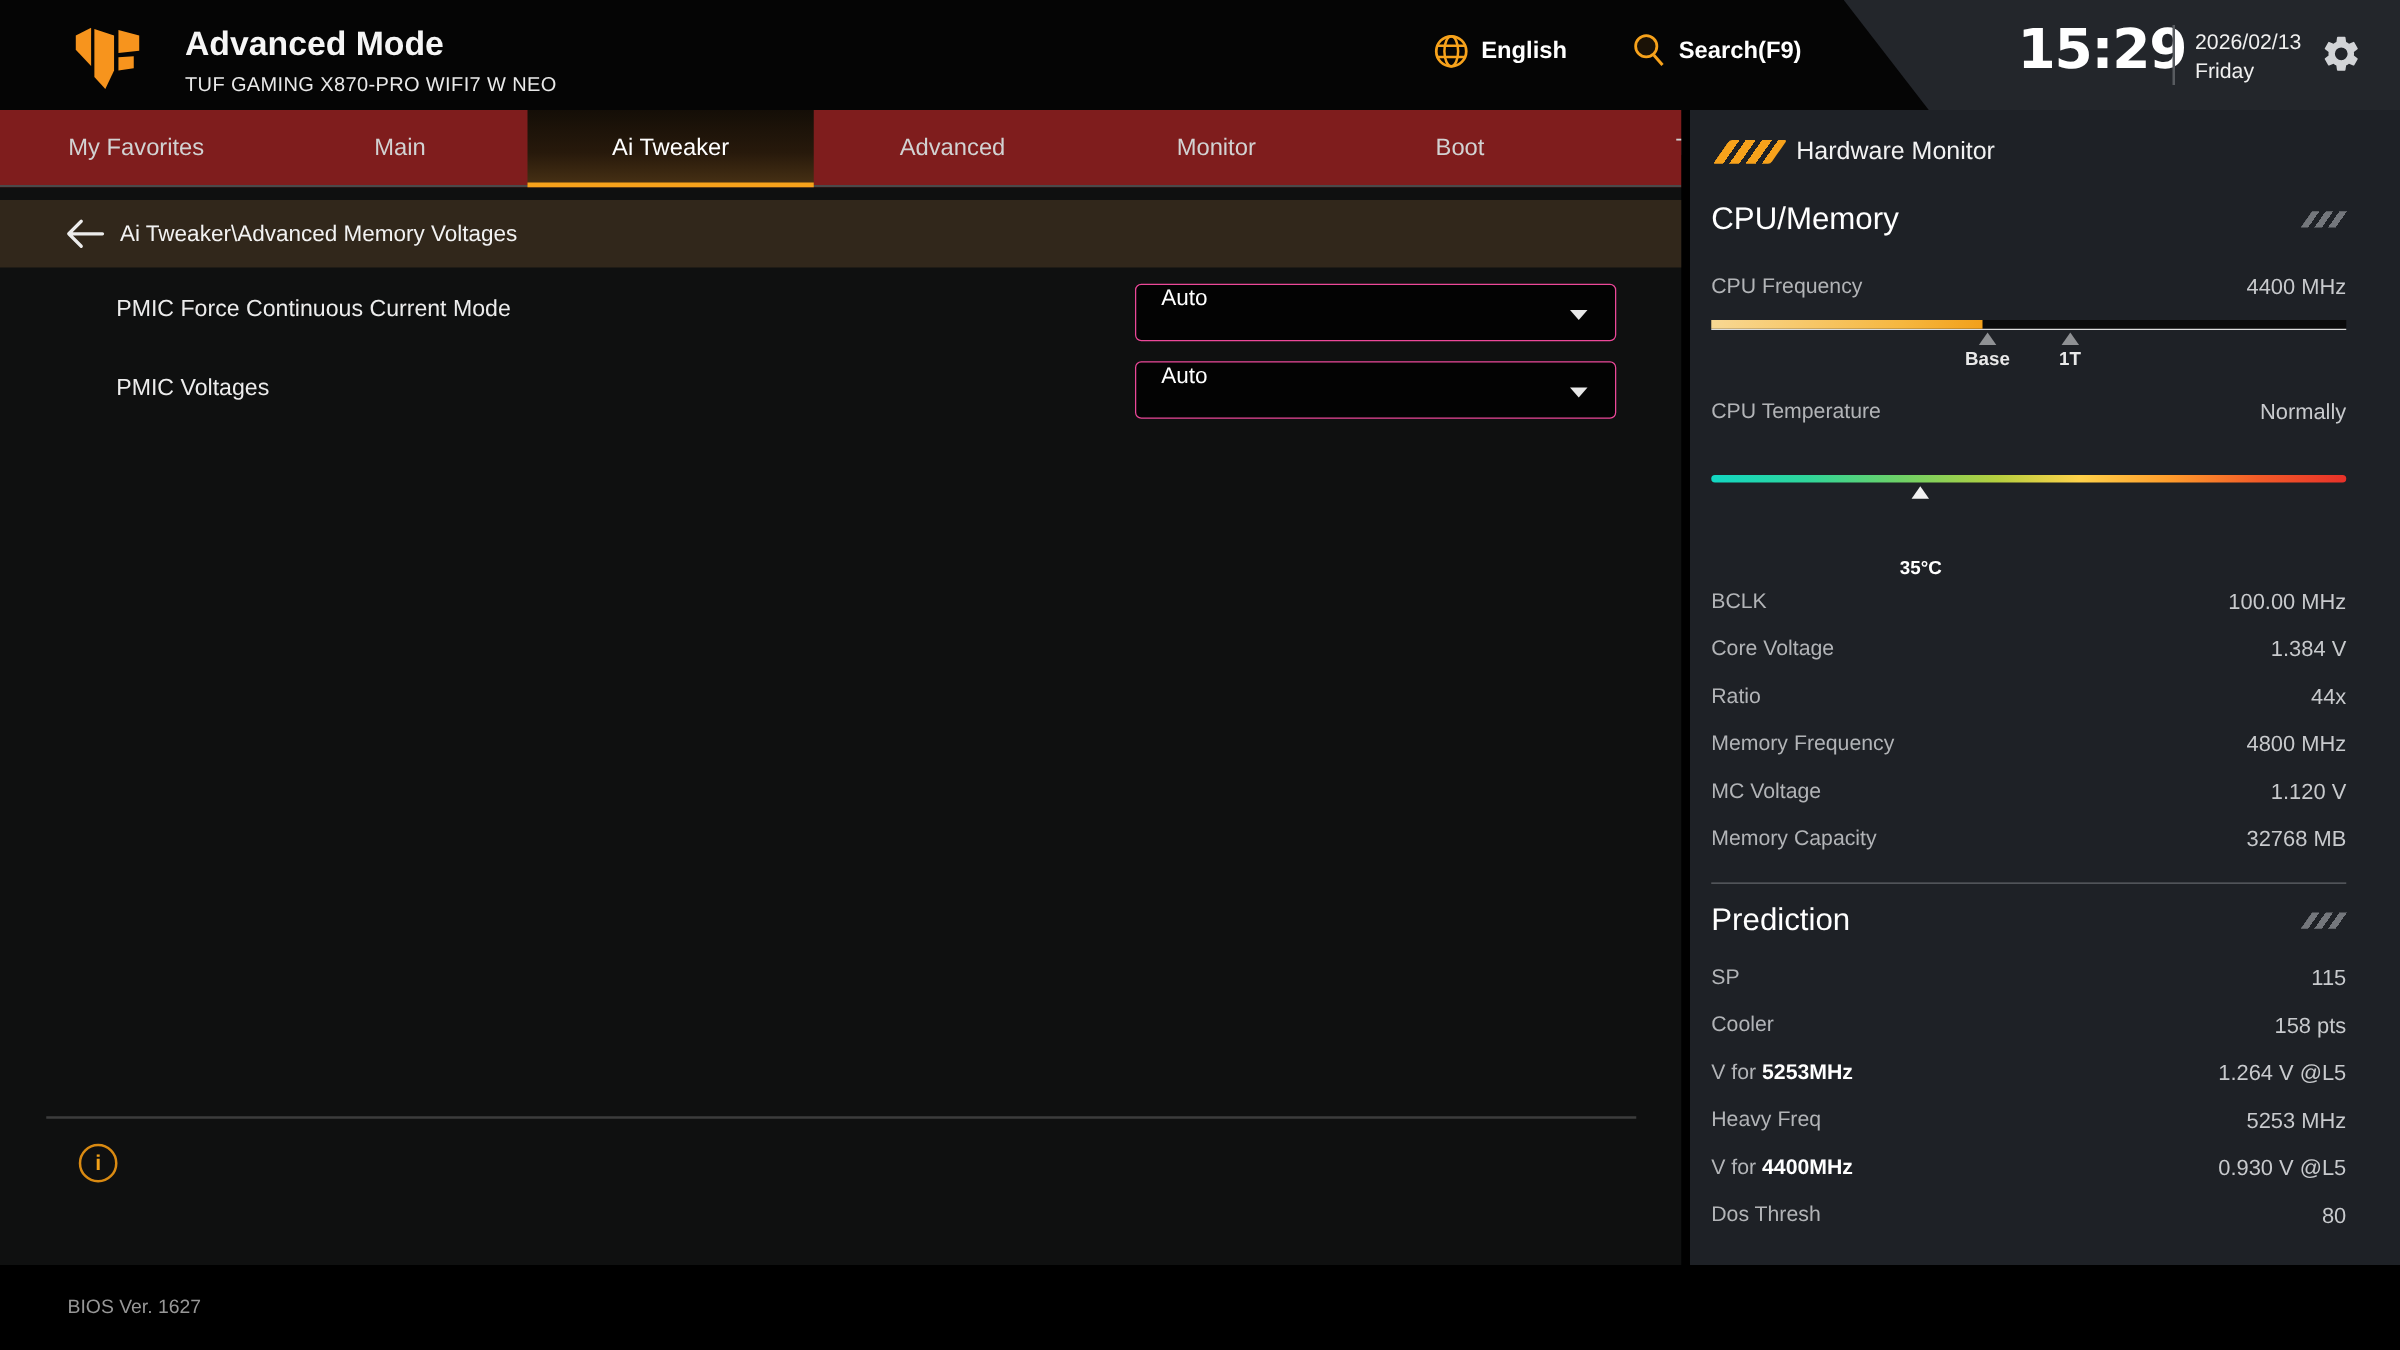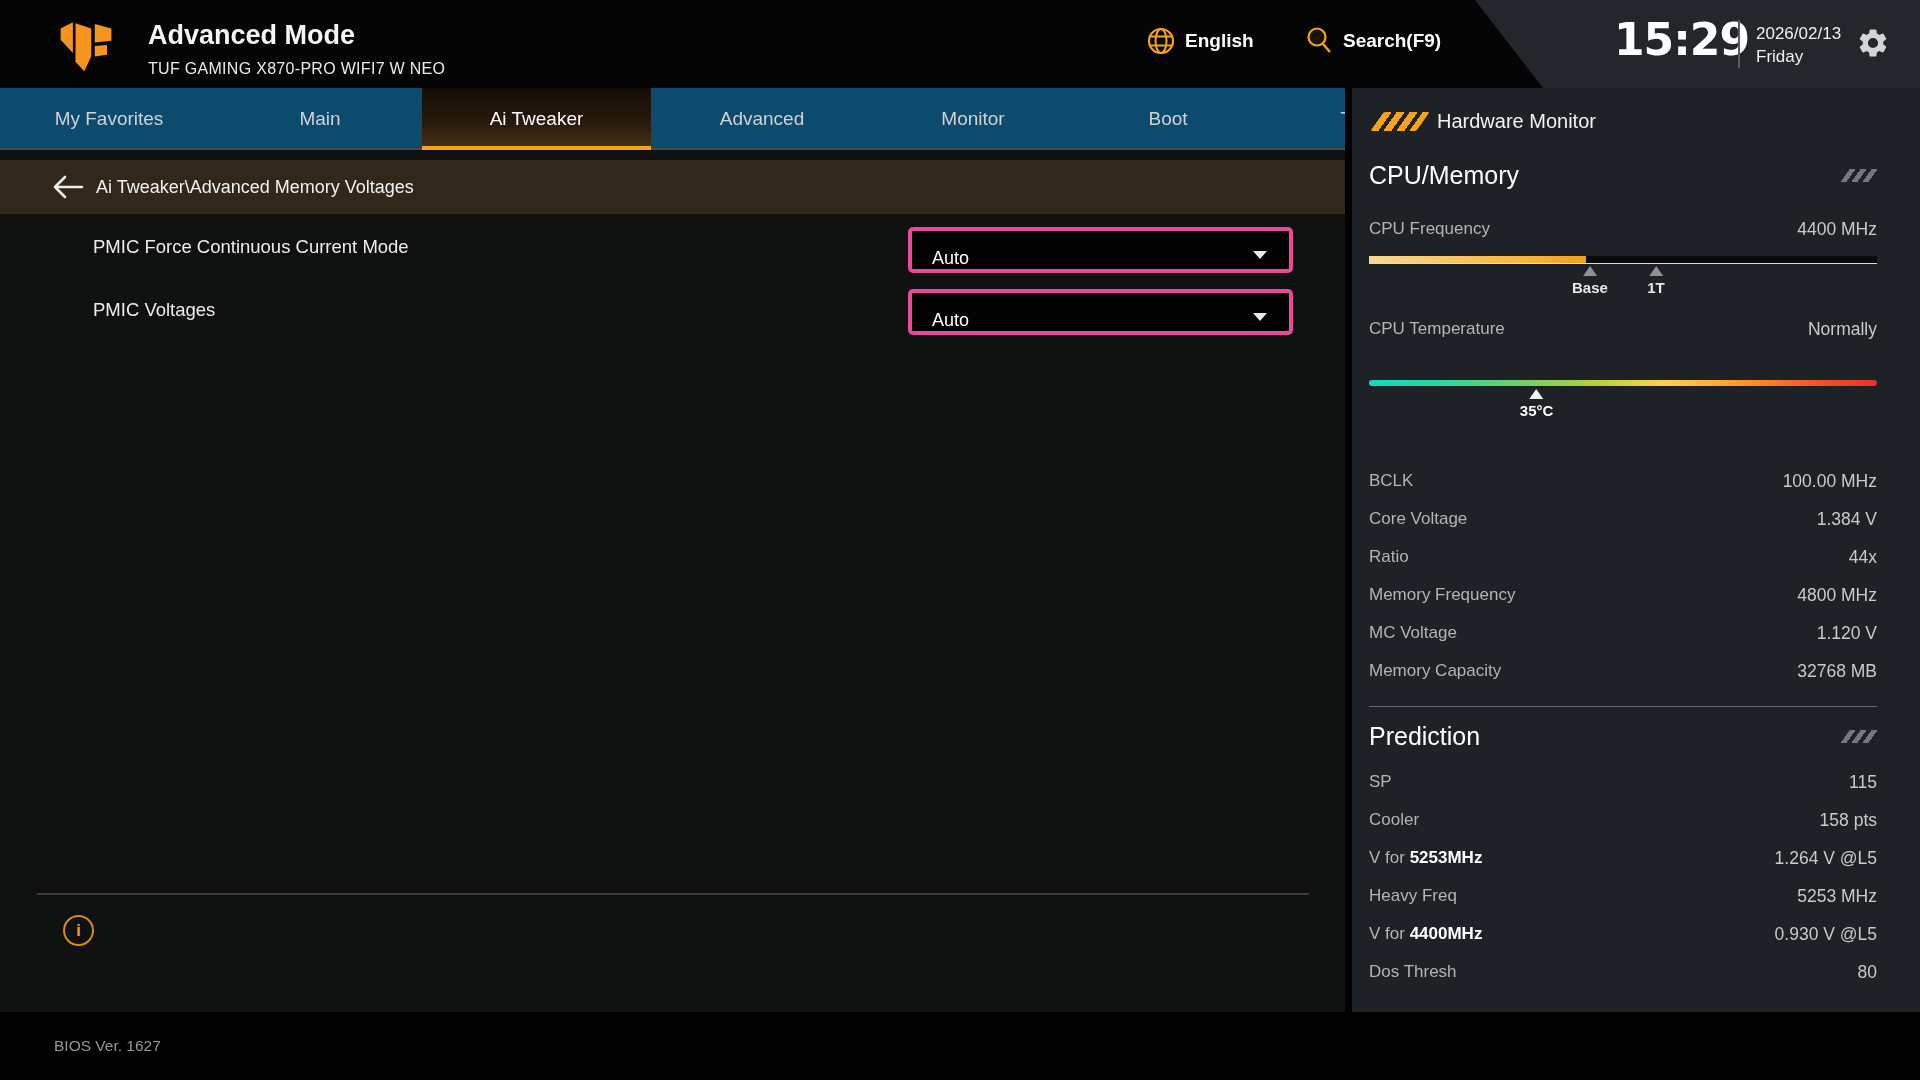--- a/index.html
+++ b/index.html
@@ -18,36 +18,36 @@
   .lang-btn span { color:#fff; font-size:19px; font-weight:600; }
   .search-btn { position:absolute; left:1305px; top:26px; display:flex; align-items:center; gap:10px; cursor:pointer; }
   .search-btn span { color:#fff; font-size:19px; font-weight:600; }
   .time { position:absolute; left:1614px; top:14px; width:112px; text-align:center; font-family:"DejaVu Sans", sans-serif;
     font-size:44px; font-weight:bold; color:#fff; letter-spacing:-1px; }
   .clock-div { position:absolute; left:1738px; top:20px; width:2px; height:48px; background:#585b60; }
   .date-block { position:absolute; left:1756px; top:22px; color:#f0f0f0; font-size:17px; line-height:23px; }
   .gear { position:absolute; left:1856px; top:26px; width:34px; height:34px; cursor:pointer; }
 
   
-  .nav { position:absolute; left:0; top:88px; width:1345px; height:62px; background:#0c4a6e; display:flex; overflow:hidden; }
+  .nav { position:absolute; left:0; top:88px; width:1345px; height:62px; background:#7f1d1d; display:flex; overflow:hidden; }
   .nav::after { content:""; position:absolute; left:0; bottom:0; width:100%; height:2px; background:#4a4a4a; }
   .tab { position:relative; height:62px; display:flex; align-items:center; justify-content:center;
     color:#d2d2d2; font-size:19px; cursor:pointer; flex:0 0 auto; }
   .tab.active { color:#fff; background:linear-gradient(180deg,#140e07 0%,#27190b 55%,#4a3315 100%); }
   .tab.active::after { content:""; position:absolute; left:0; bottom:0; width:100%; height:4px; background:#f7a21b; z-index:2; }
 
   
   .main { position:absolute; left:0; top:150px; width:1345px; height:862px; background:#0f1010; }
   .breadcrumb-bar { position:absolute; left:0; top:10px; width:1345px; height:54px; background:#31271b;
     display:flex; align-items:center; }
   .back-btn { margin-left:50px; width:36px; height:26px; cursor:pointer; flex:0 0 auto; }
   .crumb-text { margin-left:10px; color:#f2f2f2; font-size:18px; }
   .setting-label { position:absolute; left:93px; color:#ececec; font-size:18.5px; }
   .dropdown { position:absolute; left:908px; width:385px; height:46px; background:#030303;
-    border:4px solid #ec4899; border-radius:5px; display:flex; align-items:flex-end; cursor:pointer; }
+    border:1px solid #ec4899; border-radius:5px; display:flex; align-items:flex-start; cursor:pointer; }
   .dropdown .val { margin-left:20px; color:#fff; font-size:18px; }
   .dropdown .caret { position:absolute; right:22px; top:20px; width:0; height:0;
     border-left:7px solid transparent; border-right:7px solid transparent; border-top:8px solid #e8e8e8; }
   .main-divider { position:absolute; left:37px; top:743px; width:1272px; height:2px; background:#3c3c3c; }
   .info-circle { position:absolute; left:63px; top:765px; width:31px; height:31px; border:2px solid #d98a12;
     border-radius:50%; display:flex; align-items:center; justify-content:center;
     color:#f2a118; font-size:17px; font-weight:bold; cursor:pointer; }
 
   
   .panel { position:absolute; left:1352px; top:88px; width:568px; height:924px; background:#1e2126;
@@ -213,21 +213,21 @@
         <div class="mlabel">1T</div>
       </div>
     </div>
 
     <div class="stat-line temp-line">
       <span class="lbl">CPU Temperature</span>
       <span class="val">Normally</span>
     </div>
     <div class="temp-track"></div>
     <div class="marker-zone" style="height:48px">
-      <div class="marker" style="left: 33%;">
+      <div class="marker" style="left: 33%; gap: 44px;">
         <div class="tri-white"></div>
         <div class="mlabel" style="color:#fff">35°C</div>
       </div>
     </div>
 
     <div class="stats-list">
       <div class="stat-line">
         <span class="lbl">BCLK</span>
         <span class="val">100.00 MHz</span>
       </div>

